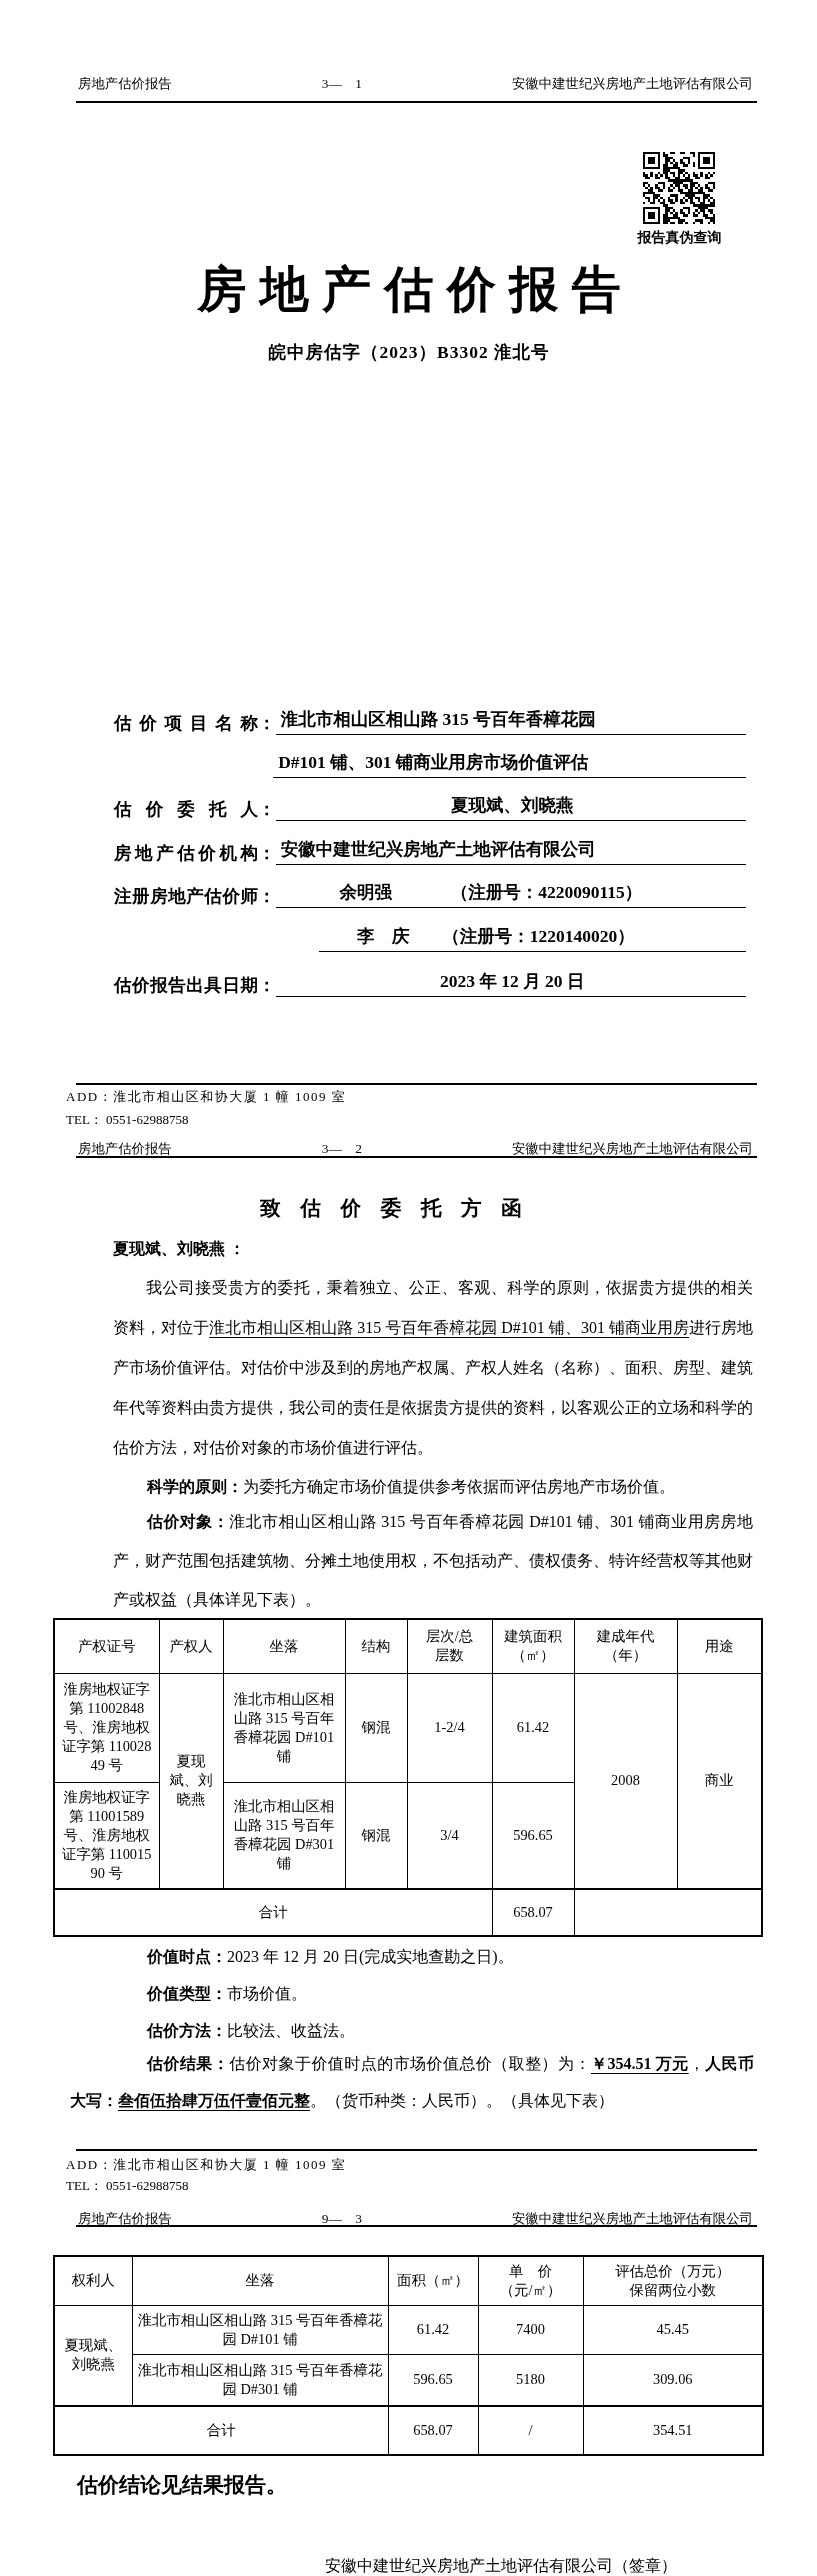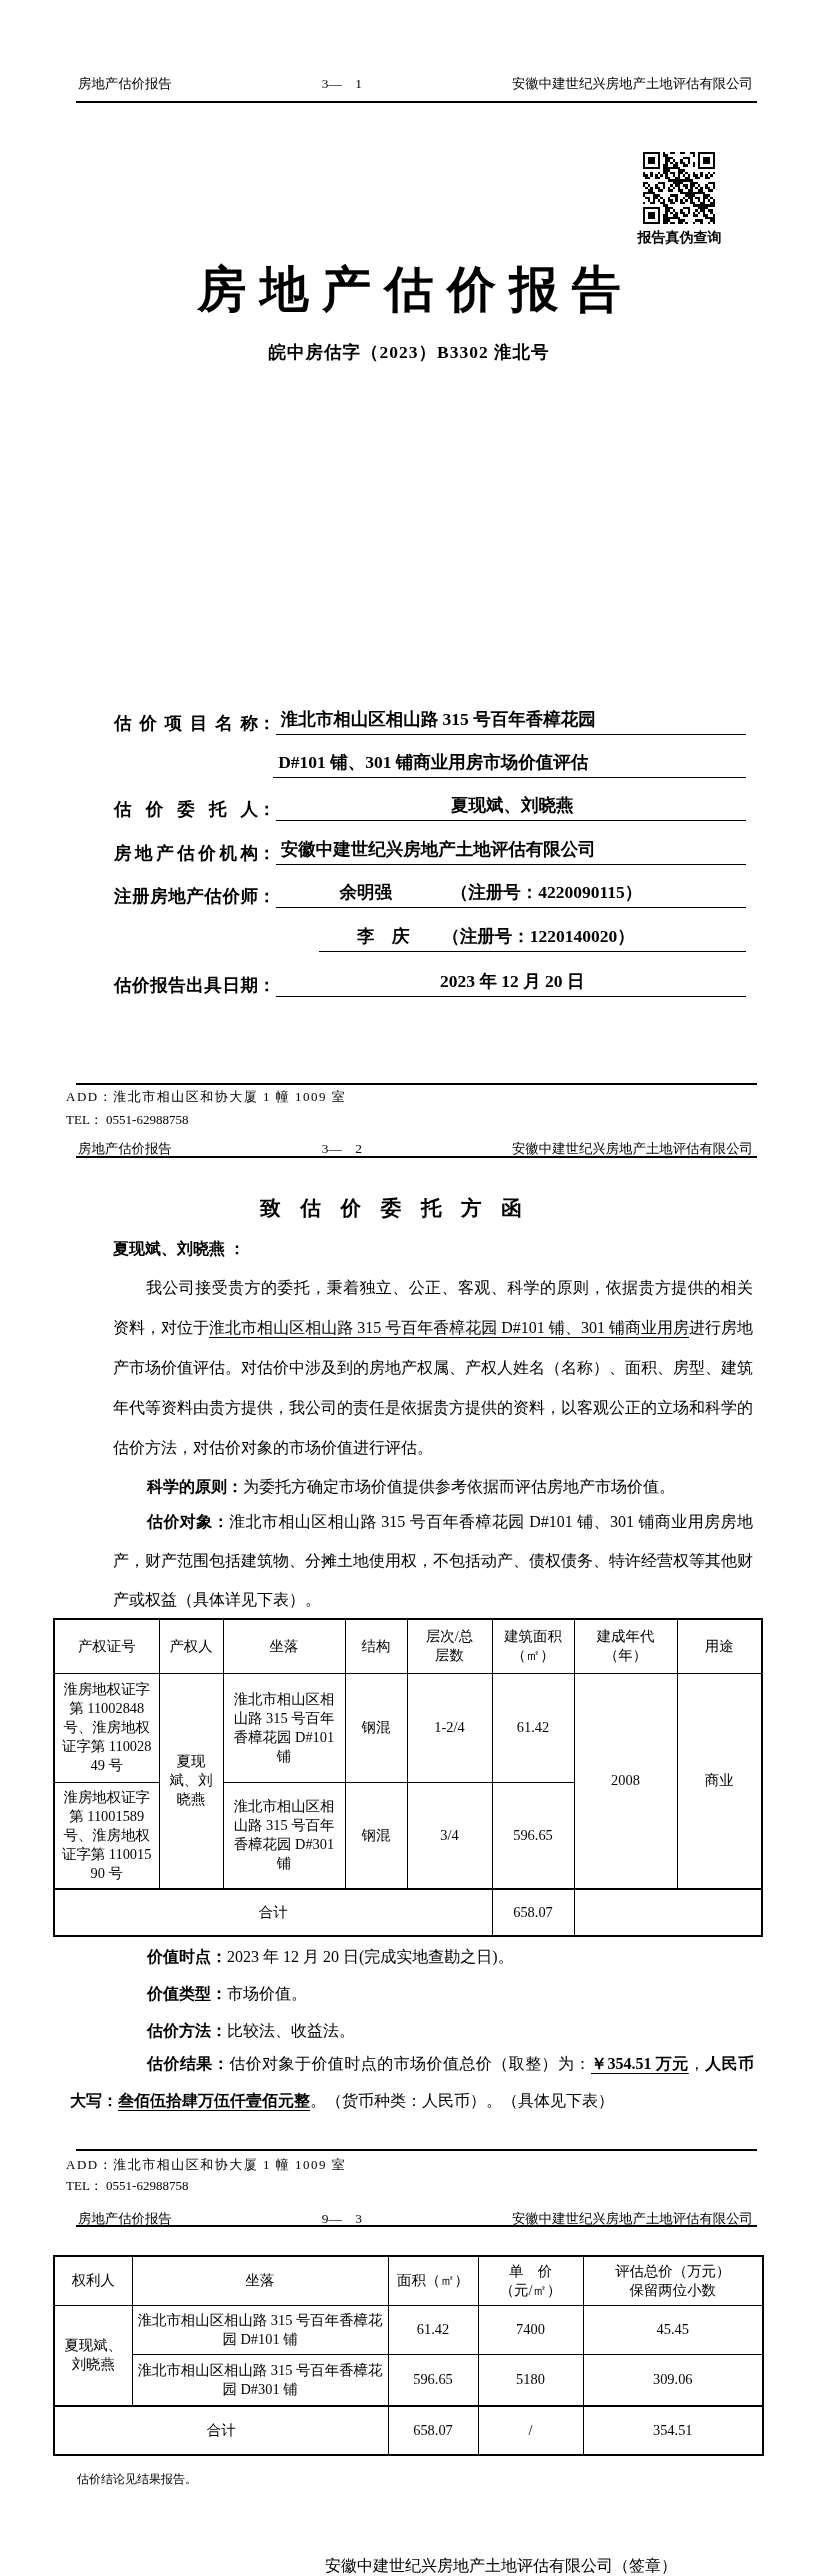--- a/index.html
+++ b/index.html
@@ -54,21 +54,21 @@
   .u2 { font-weight:bold; text-decoration:underline; text-decoration-thickness:1px; text-underline-offset:3.6px; }
 
   
   .twrap { position:absolute; left:53px; width:710px; }
   table { border-collapse:collapse; table-layout:fixed; width:100%; border:2.1px solid #000; }
   td { border:1px solid #000; text-align:center; vertical-align:middle;
     font-size:14.4px; line-height:19px; padding:1px 4.1px; word-break:break-all; }
   .ttop td { border-top:2.1px solid #000; }
 
   
-  .conclusion { position:absolute; top:2471px; left:77px; font-size:12px; }
+  .conclusion { position:absolute; top:2471px; left:77px; font-size:21px;font-weight:bold; }
   .sign { position:absolute; top:2556px; left:325px; font-size:16px; }
 </style>
 </head>
 <body>
 
 <div class="doc">
 
   <div class="hdr" style="top:75px">
     <span class="hl">房地产估价报告</span>
     <span class="hc">3—　1</span>

